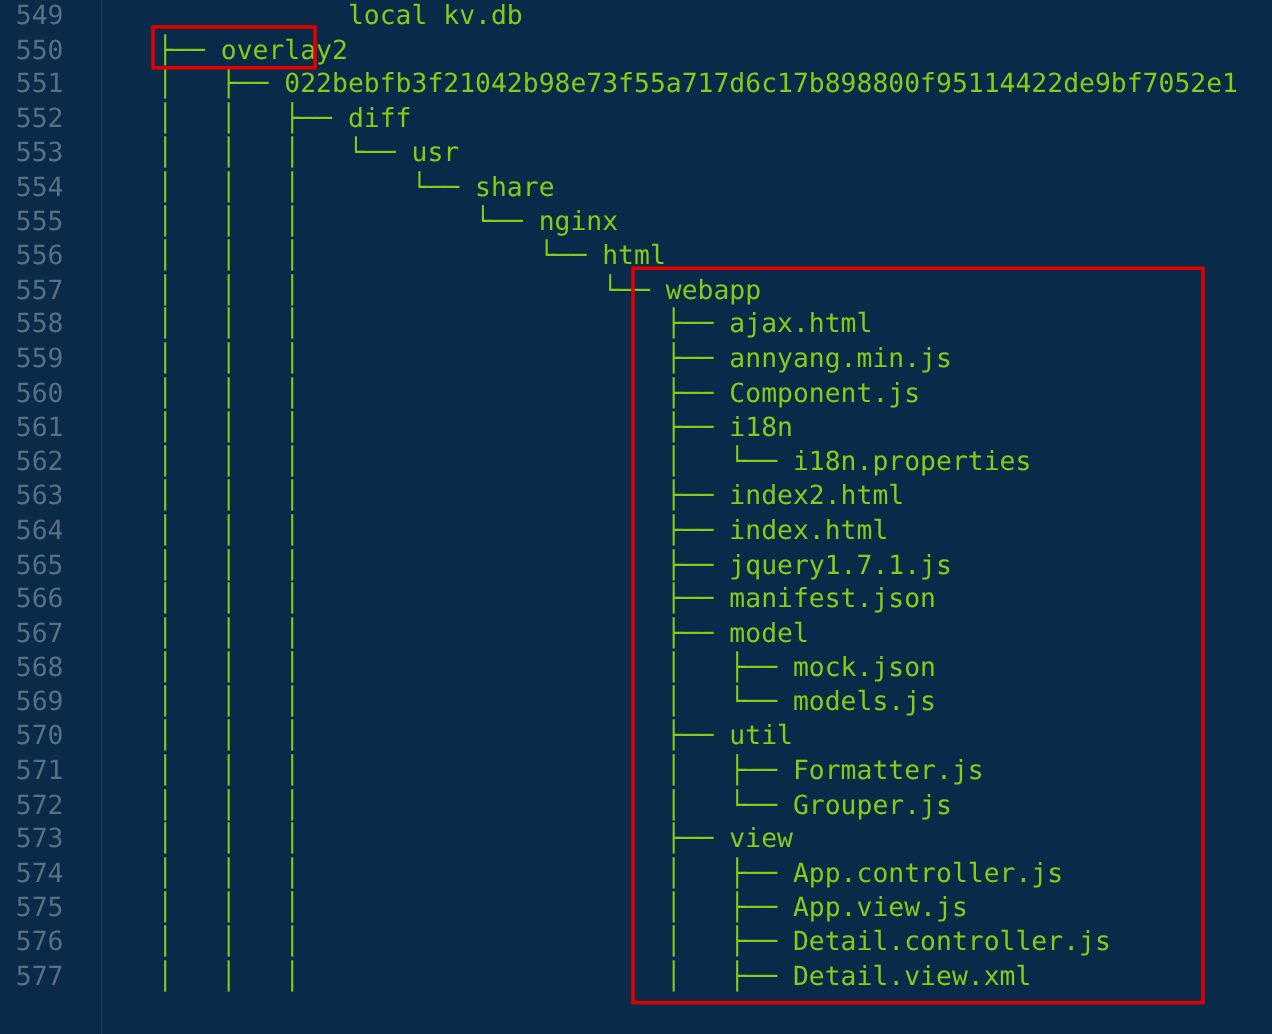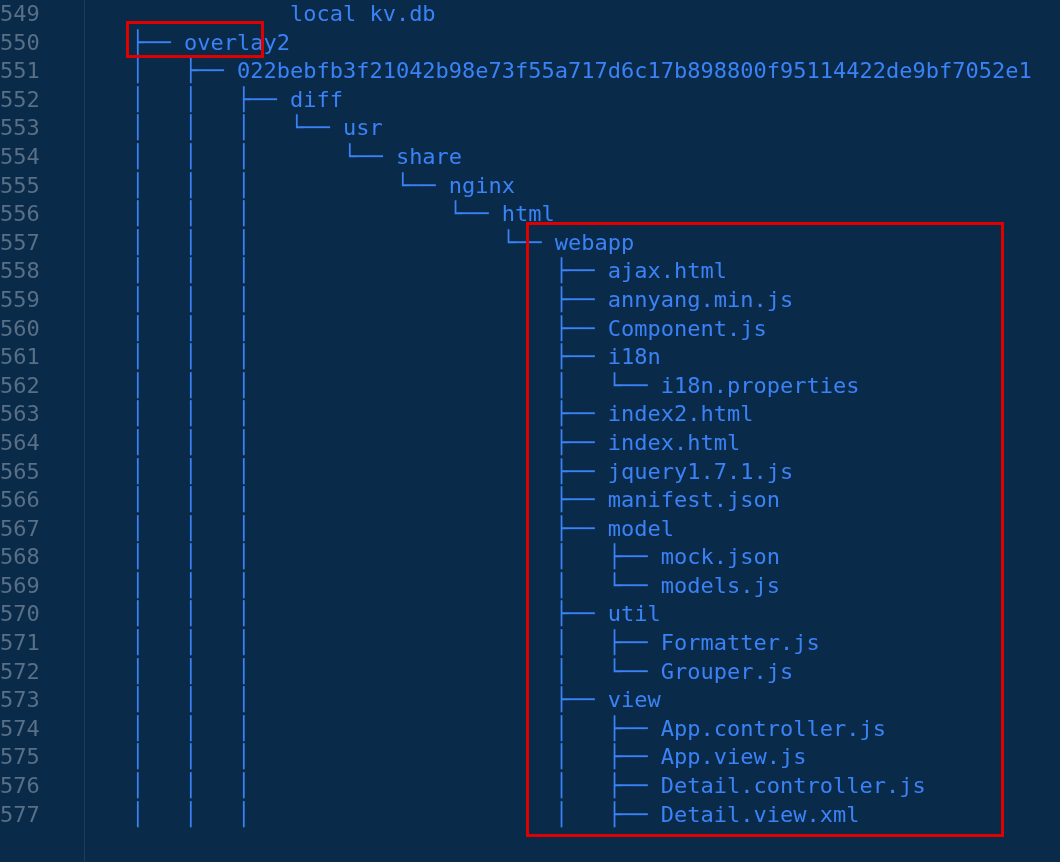--- a/index.html
+++ b/index.html
@@ -1,19 +1,19 @@
 <!DOCTYPE html>
 <html><head>
 <meta charset="utf-8">
 <style>
   html,body{margin:0;padding:0;background:#0A2A4A;color:#D6E2ED;font-family:Consolas,Menlo,ui-monospace,monospace;font-size:22px;line-height:28.6px;overflow:hidden}
   .editor{position:relative;width:1060px;height:862px;background:#0A2A4A;white-space:pre}
   .line{display:flex;height:28.6px;align-items:baseline}
-  .gutter{width:78px;flex:0 0 78px;text-align:left;padding-right:12px;color:#586F85;user-select:none;box-sizing:border-box}
+  .gutter{width:78px;flex:0 0 78px;text-align:center;padding-right:12px;color:#586F85;user-select:none;box-sizing:border-box}
   .editor::after{content:"";position:absolute;top:0;bottom:0;left:84px;width:1px;background:#1A3C5E}
-  .code{color:#3b82f6;white-space:pre;letter-spacing:0}
+  .code{color:#84cc16;white-space:pre;letter-spacing:0}
   
   .hl{position:absolute;border:3px solid #E00000;pointer-events:none}
 </style>
 </head>
 <body>
 
 <div class="editor" id="editor"><div class="line"><span class="gutter">549</span><span class="code">                local kv.db</span></div><div class="line"><span class="gutter">550</span><span class="code">    ├── overlay2</span></div><div class="line"><span class="gutter">551</span><span class="code">    │   ├── 022bebfb3f21042b98e73f55a717d6c17b898800f95114422de9bf7052e1</span></div><div class="line"><span class="gutter">552</span><span class="code">    │   │   ├── diff</span></div><div class="line"><span class="gutter">553</span><span class="code">    │   │   │   └── usr</span></div><div class="line"><span class="gutter">554</span><span class="code">    │   │   │       └── share</span></div><div class="line"><span class="gutter">555</span><span class="code">    │   │   │           └── nginx</span></div><div class="line"><span class="gutter">556</span><span class="code">    │   │   │               └── html</span></div><div class="line"><span class="gutter">557</span><span class="code">    │   │   │                   └── webapp</span></div><div class="line"><span class="gutter">558</span><span class="code">    │   │   │                       ├── ajax.html</span></div><div class="line"><span class="gutter">559</span><span class="code">    │   │   │                       ├── annyang.min.js</span></div><div class="line"><span class="gutter">560</span><span class="code">    │   │   │                       ├── Component.js</span></div><div class="line"><span class="gutter">561</span><span class="code">    │   │   │                       ├── i18n</span></div><div class="line"><span class="gutter">562</span><span class="code">    │   │   │                       │   └── i18n.properties</span></div><div class="line"><span class="gutter">563</span><span class="code">    │   │   │                       ├── index2.html</span></div><div class="line"><span class="gutter">564</span><span class="code">    │   │   │                       ├── index.html</span></div><div class="line"><span class="gutter">565</span><span class="code">    │   │   │                       ├── jquery1.7.1.js</span></div><div class="line"><span class="gutter">566</span><span class="code">    │   │   │                       ├── manifest.json</span></div><div class="line"><span class="gutter">567</span><span class="code">    │   │   │                       ├── model</span></div><div class="line"><span class="gutter">568</span><span class="code">    │   │   │                       │   ├── mock.json</span></div><div class="line"><span class="gutter">569</span><span class="code">    │   │   │                       │   └── models.js</span></div><div class="line"><span class="gutter">570</span><span class="code">    │   │   │                       ├── util</span></div><div class="line"><span class="gutter">571</span><span class="code">    │   │   │                       │   ├── Formatter.js</span></div><div class="line"><span class="gutter">572</span><span class="code">    │   │   │                       │   └── Grouper.js</span></div><div class="line"><span class="gutter">573</span><span class="code">    │   │   │                       ├── view</span></div><div class="line"><span class="gutter">574</span><span class="code">    │   │   │                       │   ├── App.controller.js</span></div><div class="line"><span class="gutter">575</span><span class="code">    │   │   │                       │   ├── App.view.js</span></div><div class="line"><span class="gutter">576</span><span class="code">    │   │   │                       │   ├── Detail.controller.js</span></div><div class="line"><span class="gutter">577</span><span class="code">    │   │   │                       │   ├── Detail.view.xml</span></div><div class="hl" style="top: 21px; left: 126px; width: 132px; height: 31px;"></div><div class="hl" style="top: 222px; left: 526px; width: 472px; height: 609px;"></div></div>
 
 </body></html>

